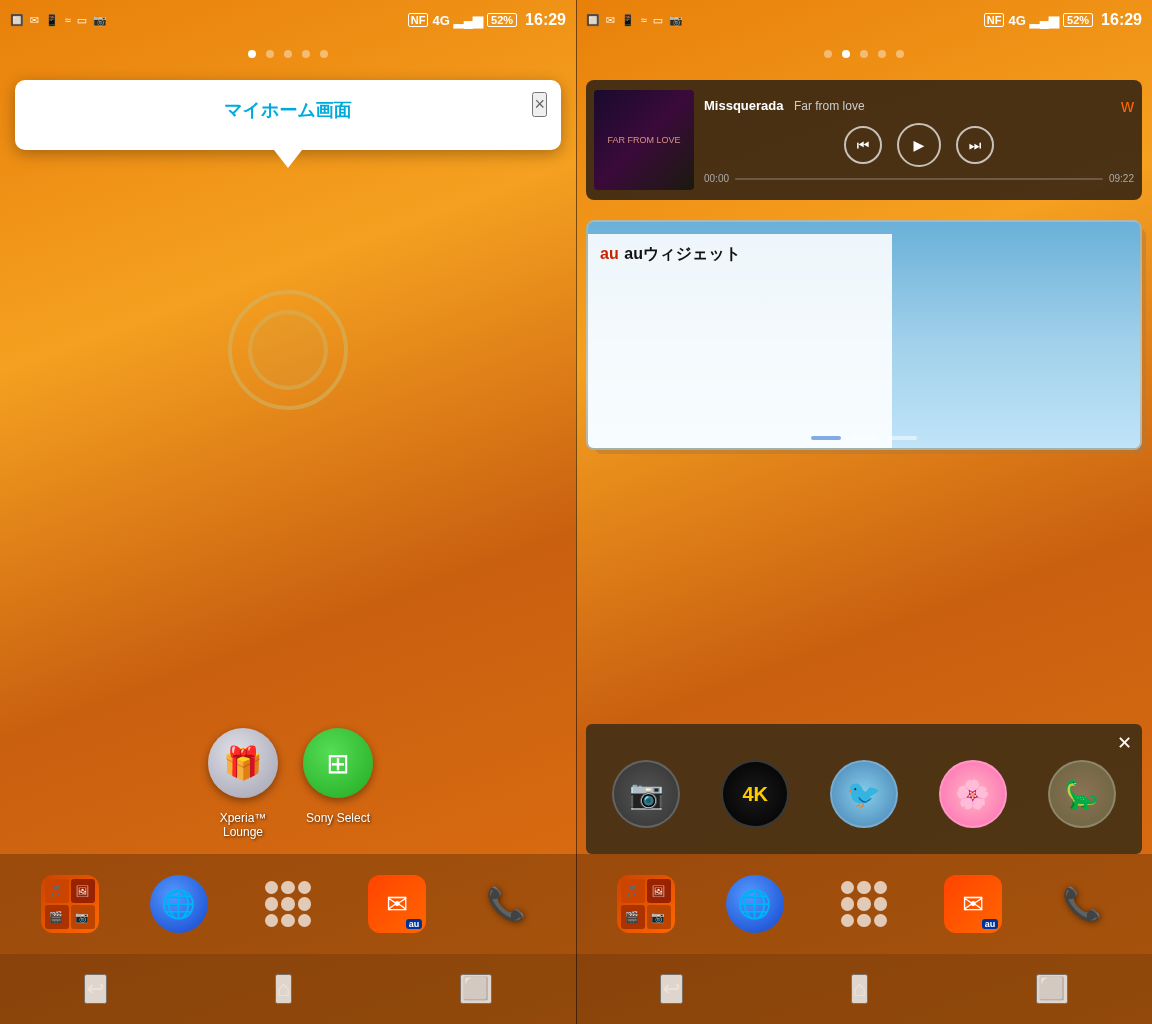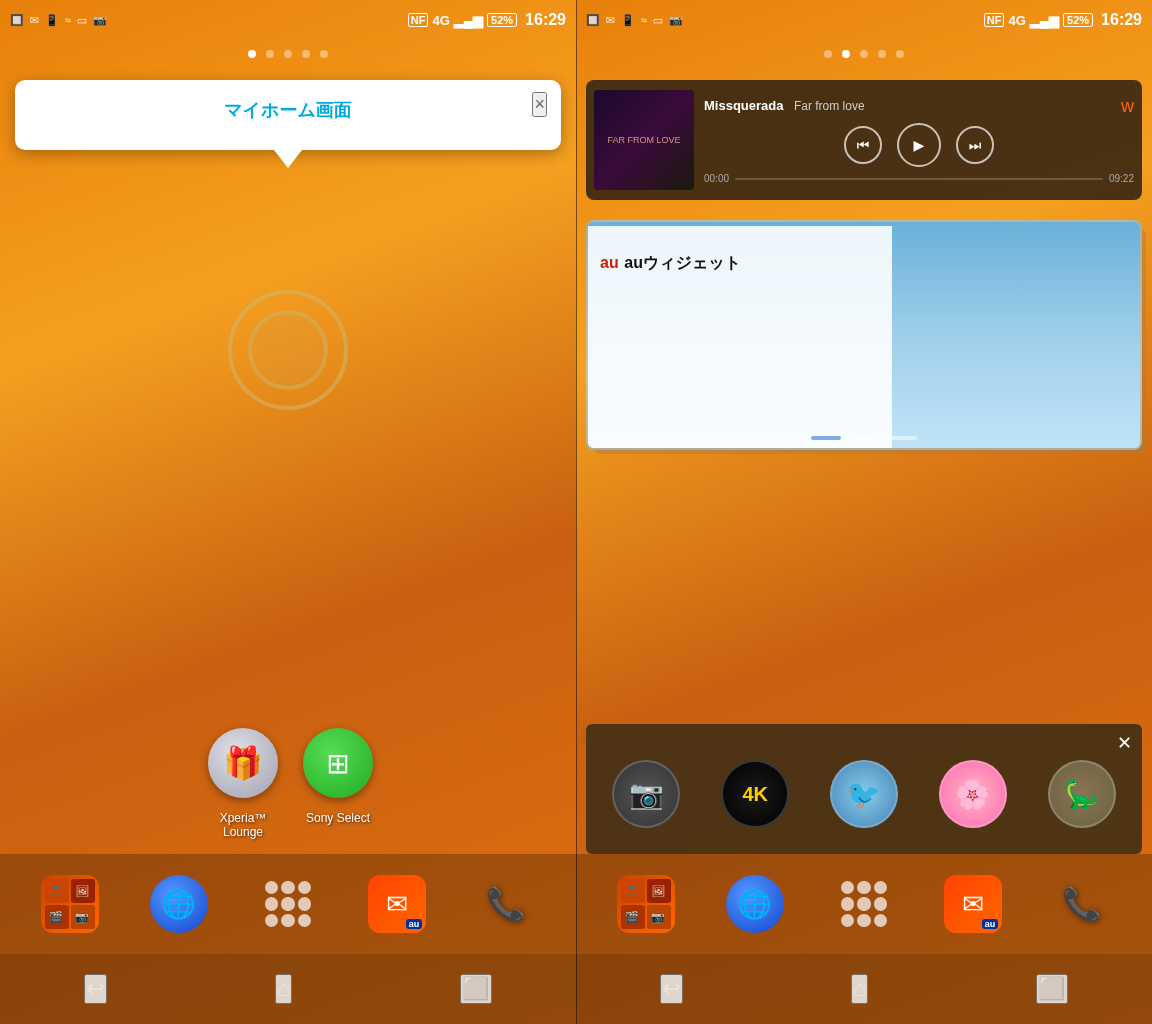--- a/index.html
+++ b/index.html
@@ -307,25 +307,25 @@
       overflow: hidden;
       border: 2px solid rgba(180,160,120,0.6);
     }
     .au-cloud-bg {
       position: absolute;
       top: 0; left: 0; right: 0; bottom: 0;
       background: linear-gradient(180deg, #6ab0d8 0%, #9ecfea 50%, #c0e4f8 100%);
     }
     .au-text-area {
       position: absolute;
-      top: 4px; left: 0;
+      top: 12px; left: 0;
       width: 55%;
       height: 100%;
       background: rgba(255,255,255,0.88);
-      padding: 24px 12px;
+      padding: 7px 12px;
     }
     .au-title {
       font-size: 20px;
       font-weight: bold;
       color: #111;
       margin-bottom: 10px;
     }
     .au-title span { color: #111; font-size: 16px; }
     .au-body {
       font-size: 12px;

